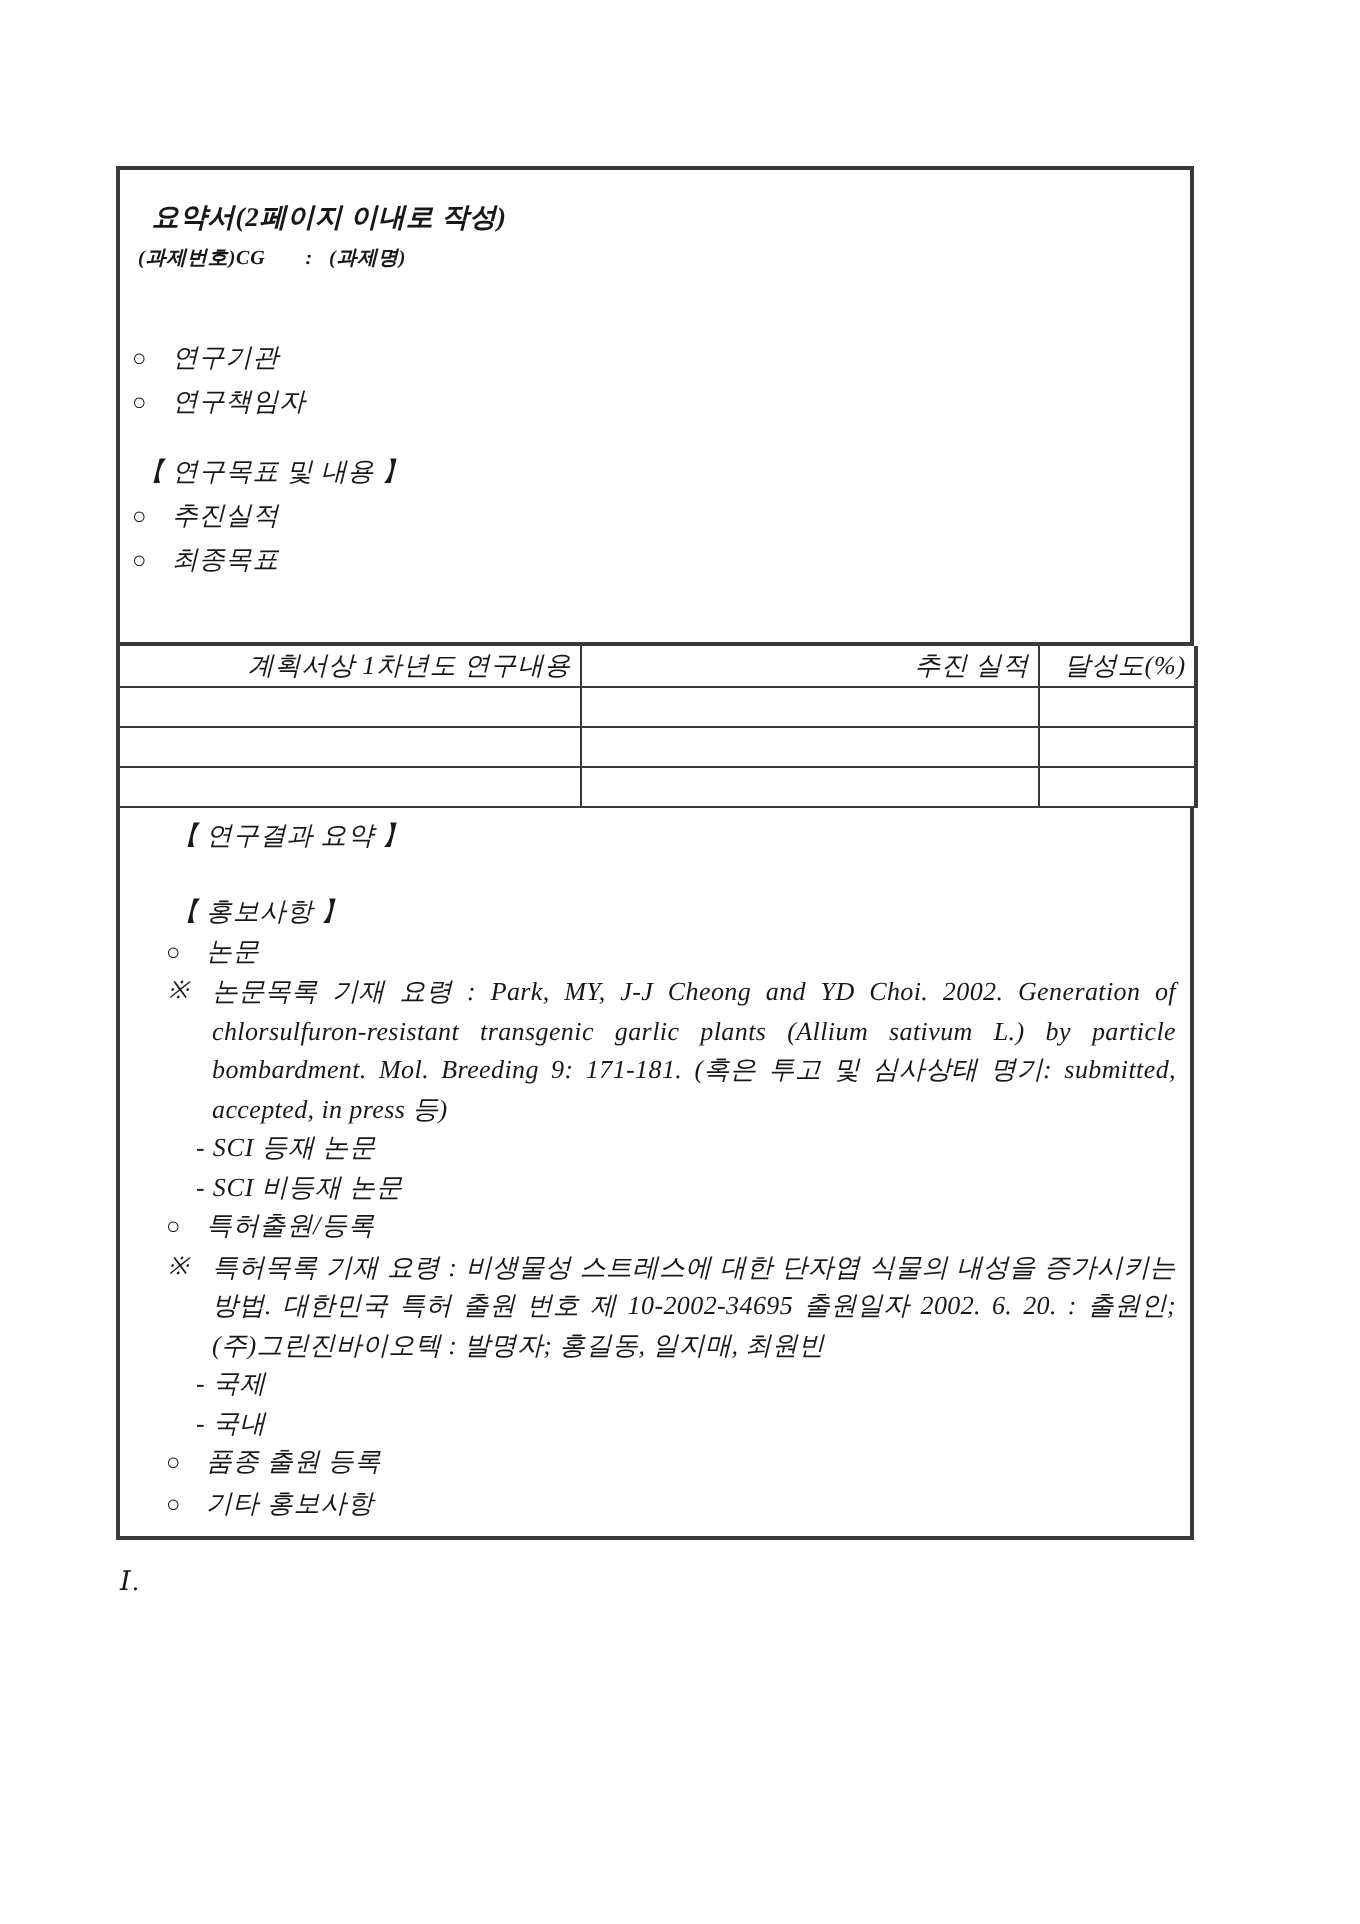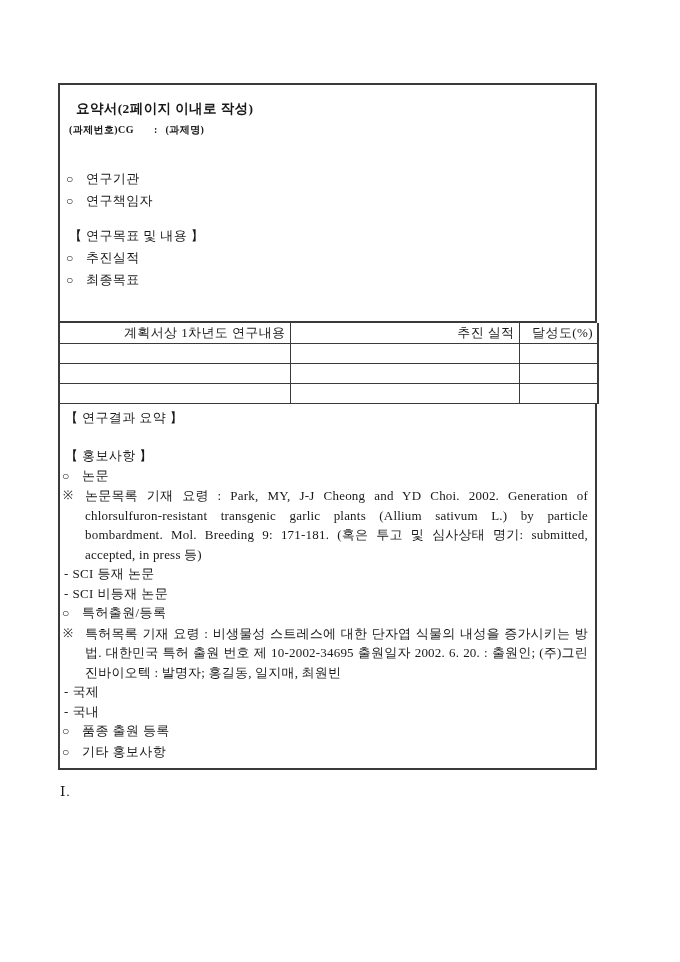--- a/index.html
+++ b/index.html
@@ -4,21 +4,21 @@
 <style>
   * { box-sizing: border-box; }
   html, body { margin: 0; padding: 0; }
   body {
     width: 680px; height: 962px;
     background: #ffffff;
     font-family: "Liberation Serif", "DejaVu Serif", serif;
     color: #181818;
     -webkit-font-smoothing: antialiased;
   }
-  .page { position: relative; width: 680px; height: 962px; background: #fff; overflow: hidden; }
+  .page { position: relative; width: 680px; height: 962px; background: #fff; overflow: hidden; font-style: italic; }
 
   .form-stack { position: absolute; left: 58px; top: 83px; width: 539px; }
 
   
   .box { border: 2px solid #3a3a3a; background: #fff; }
   .top-box { height: 240px; padding: 13px 8px 0 4px; font-size: 13px; letter-spacing: 0.4px; }
 
   .t-title { font-weight: bold; font-size: 13.5px; margin-left: 12px; line-height: 21px; }
   .t-project { font-weight: bold; font-size: 10px; margin-left: 5px; line-height: 21px; }
   .t-project .colon { margin-left: 20px; }
@@ -46,30 +46,30 @@
     height: 20px; padding: 0 4px;
     font-weight: normal; text-align: right; vertical-align: middle;
   }
   table.progress tr > *:first-child { border-left: none; }
   table.progress tr > *:last-child { border-right: none; }
   .col-plan { width: 231px; }
   .col-result { width: 229px; }
   .col-rate { width: 79px; }
 
   
-  .bottom-box { border-top: none; height: 366px; padding: 4px 7px 0 0; font-size: 13px; letter-spacing: 0.4px; }
+  .bottom-box { border-top: none; height: 366px; padding: 4px 7px 0 21px; font-size: 13px; letter-spacing: 0.4px; }
   .bottom-box .heading { line-height: 20px; }
   .bottom-box .first-heading { margin-bottom: 18px; }
   .bottom-box .bullet { line-height: 19.5px; }
   .note {
     position: relative; padding-left: 25px; line-height: 19.5px;
     text-align: justify; letter-spacing: 0.2px;
   }
   .note .mk { position: absolute; left: 3px; top: 0; font-size: 12px; }
-  .dash { margin-left: 4px; line-height: 19.5px; }
+  .dash { margin-left: 17px; line-height: 19.5px; }
 
   
   .footer-numeral {
     position: absolute; left: 60px; top: 783px;
     font-size: 13.5px; letter-spacing: 1px;
   }
 </style>
 </head>
 <body>
 

